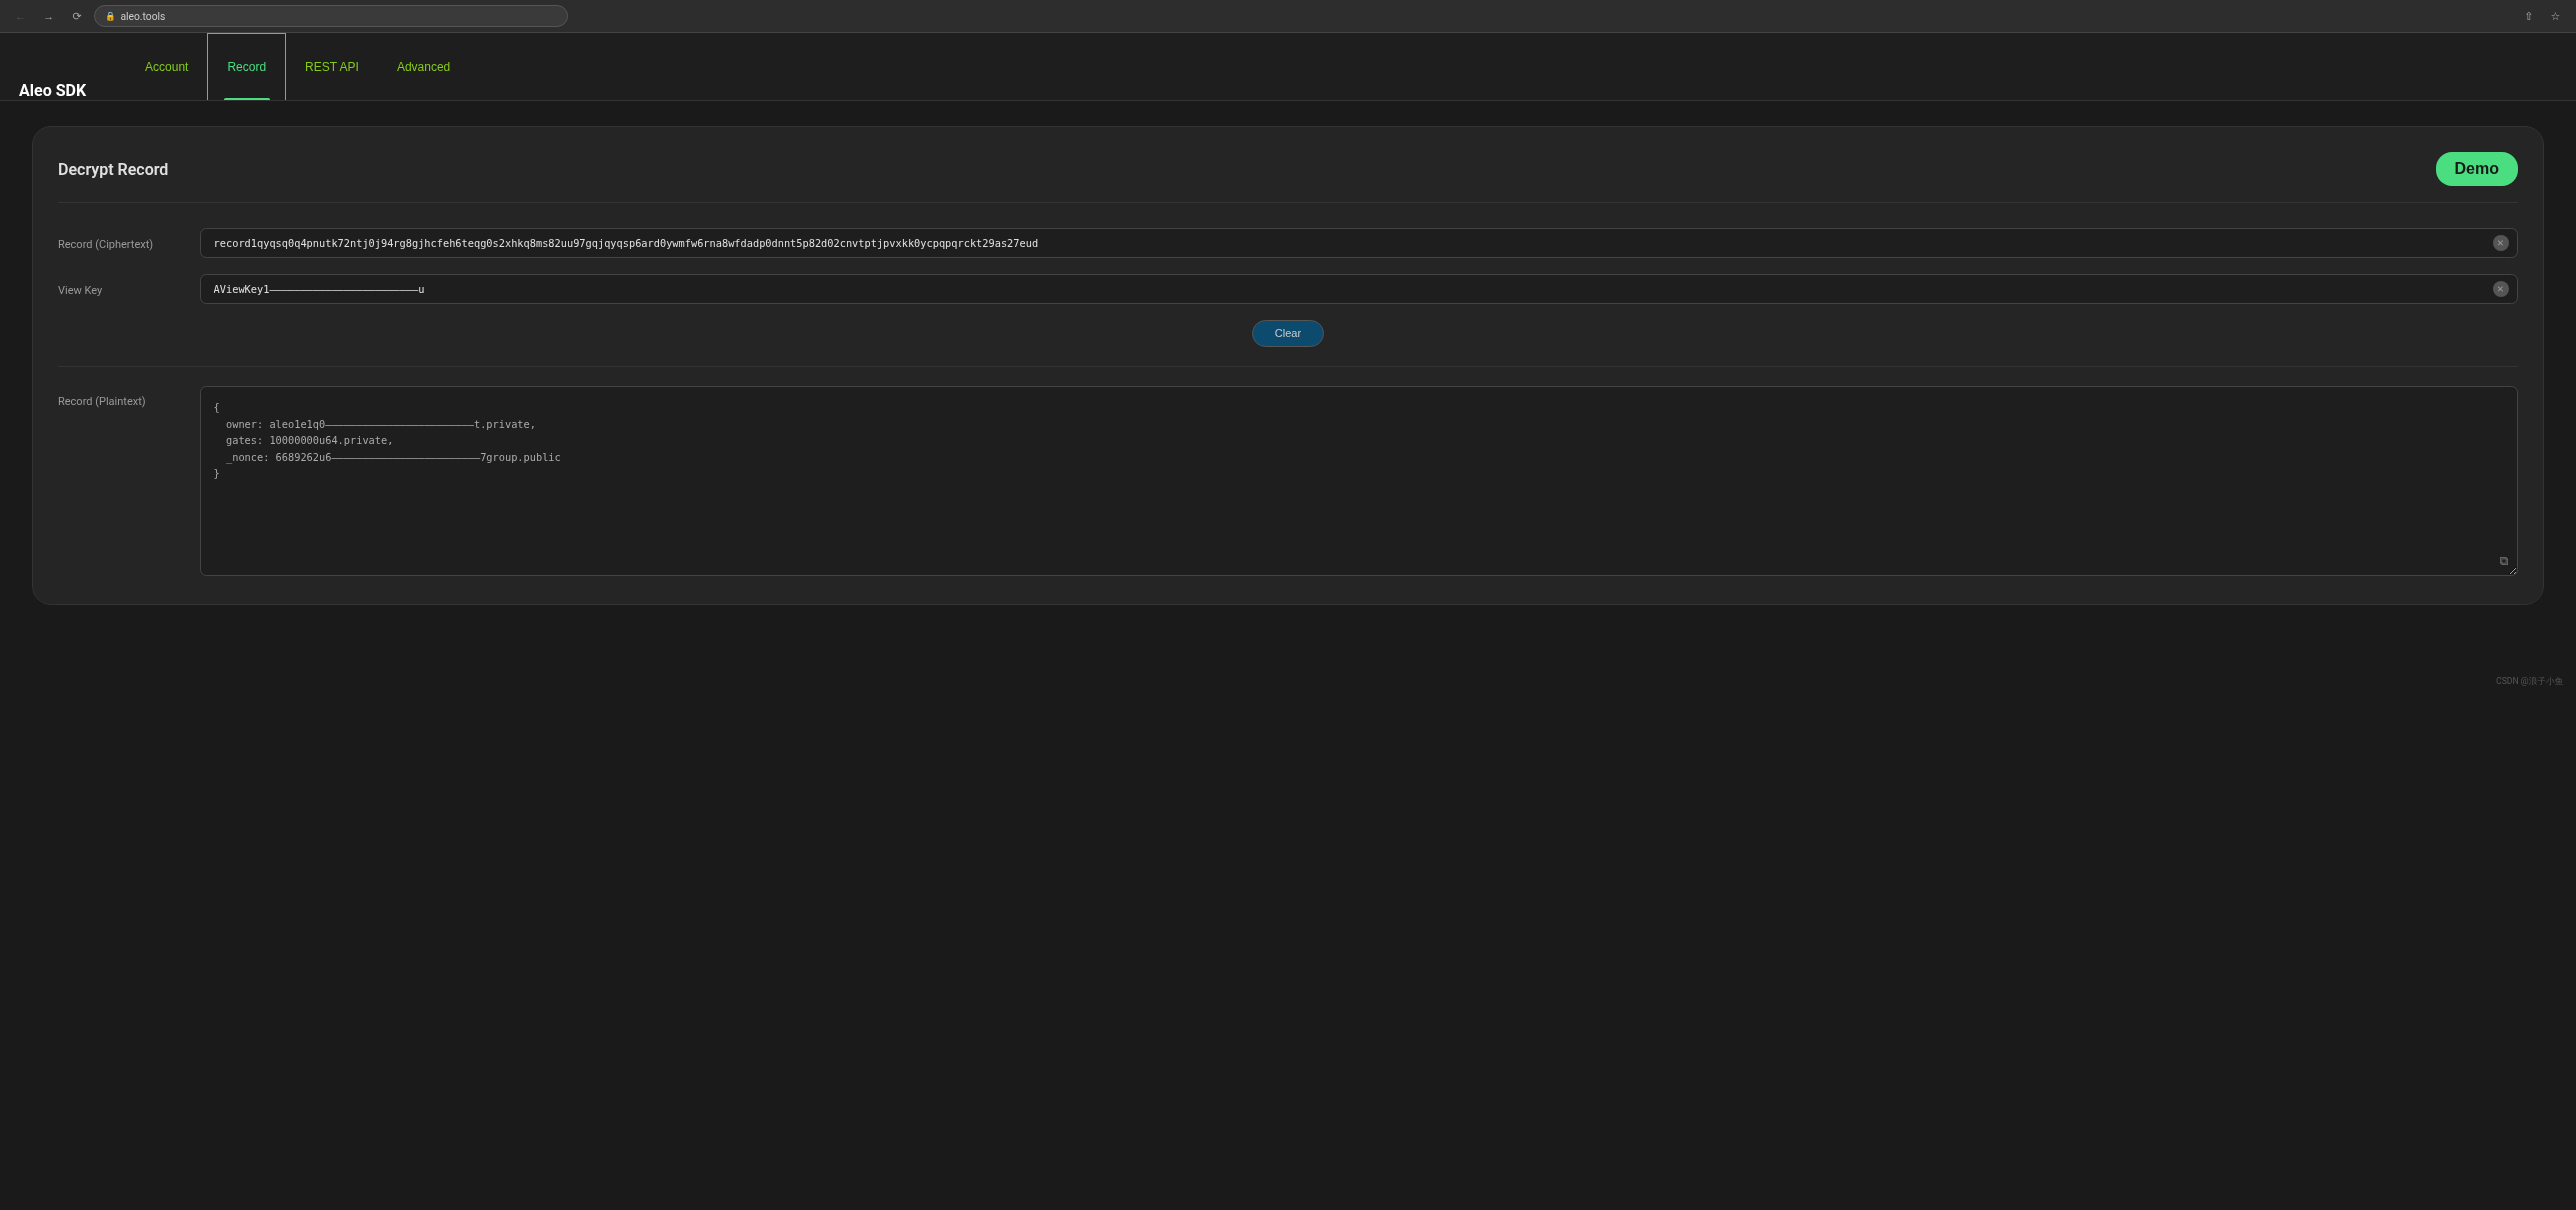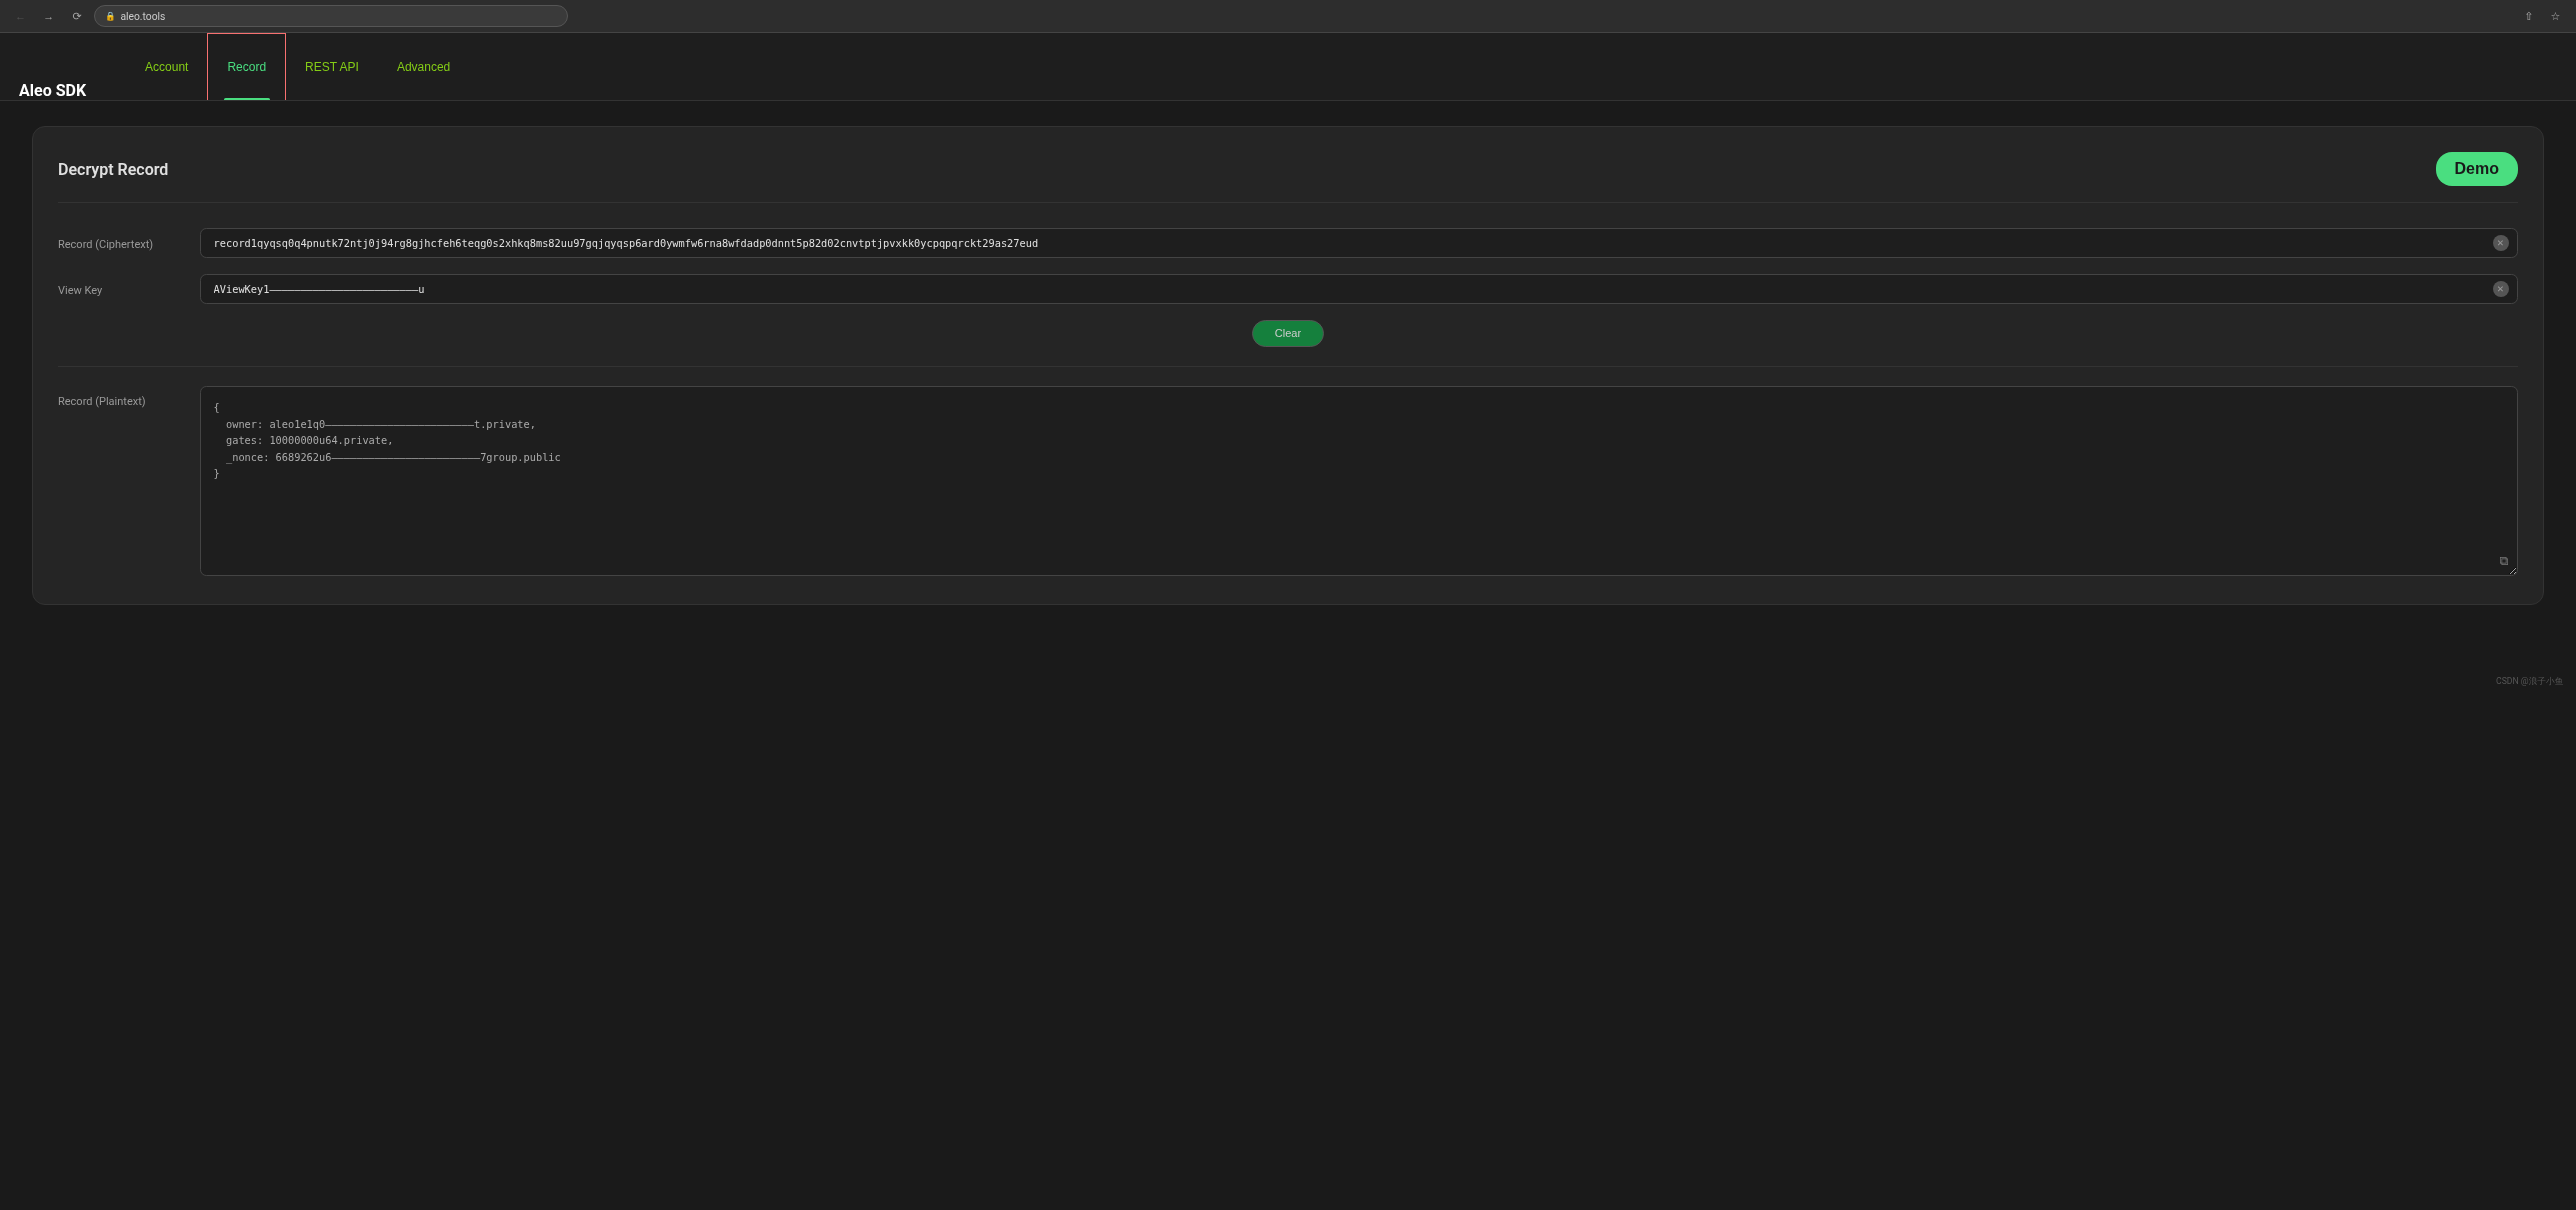--- a/index.html
+++ b/index.html
@@ -137,21 +137,21 @@
       border-radius: 1.6px 1.6px 0 0;
     }
 
     
     .main-content {
       padding: 25px 32px;
     }
 
     .card {
       background: #252525;
-      border-radius: 13px;
+      border-radius: 19px;
       padding: 25px;
       border: 0.8px solid #333;
     }
 
     .card-header {
       display: flex;
       align-items: center;
       justify-content: space-between;
       margin-bottom: 25px;
       padding-bottom: 16px;
@@ -225,21 +225,21 @@
       font-size: 8.7px;
     }
 
     .clear-btn-row {
       display: flex;
       justify-content: center;
       margin: 6.3px 0 19px;
     }
 
     .clear-btn {
-      background: #15803d;
+      background: #0c4a6e;
       border: 0.8px solid #555;
       border-radius: 16px;
       padding: 6.3px 22px;
       color: #ccc;
       font-size: 11px;
       cursor: pointer;
     }
 
     .divider {
       border: none;

